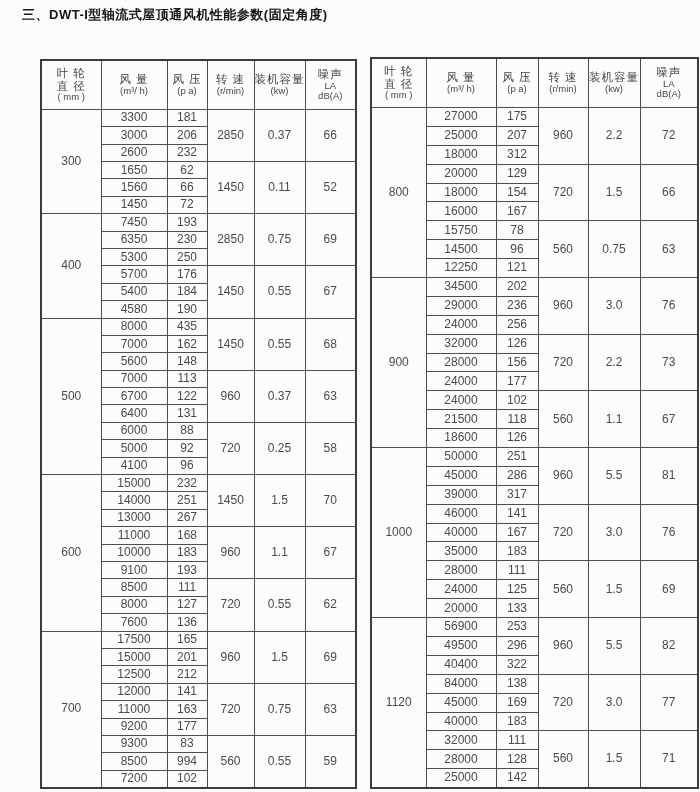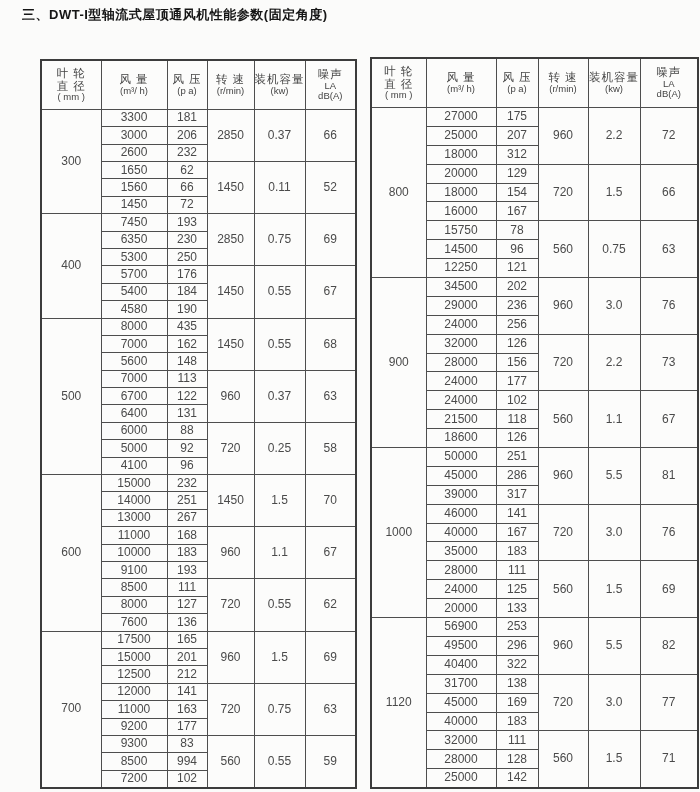--- a/index.html
+++ b/index.html
@@ -511,21 +511,21 @@
         </tr>
         <tr class="data-row">
           <td>49500</td>
           <td>296</td>
         </tr>
         <tr class="data-row">
           <td>40400</td>
           <td>322</td>
         </tr>
         <tr class="data-row">
-          <td>31700</td>
+          <td>84000</td>
           <td>138</td>
           <td rowspan="3">720</td>
           <td rowspan="3">3.0</td>
           <td rowspan="3">77</td>
         </tr>
         <tr class="data-row">
           <td>45000</td>
           <td>169</td>
         </tr>
         <tr class="data-row">

